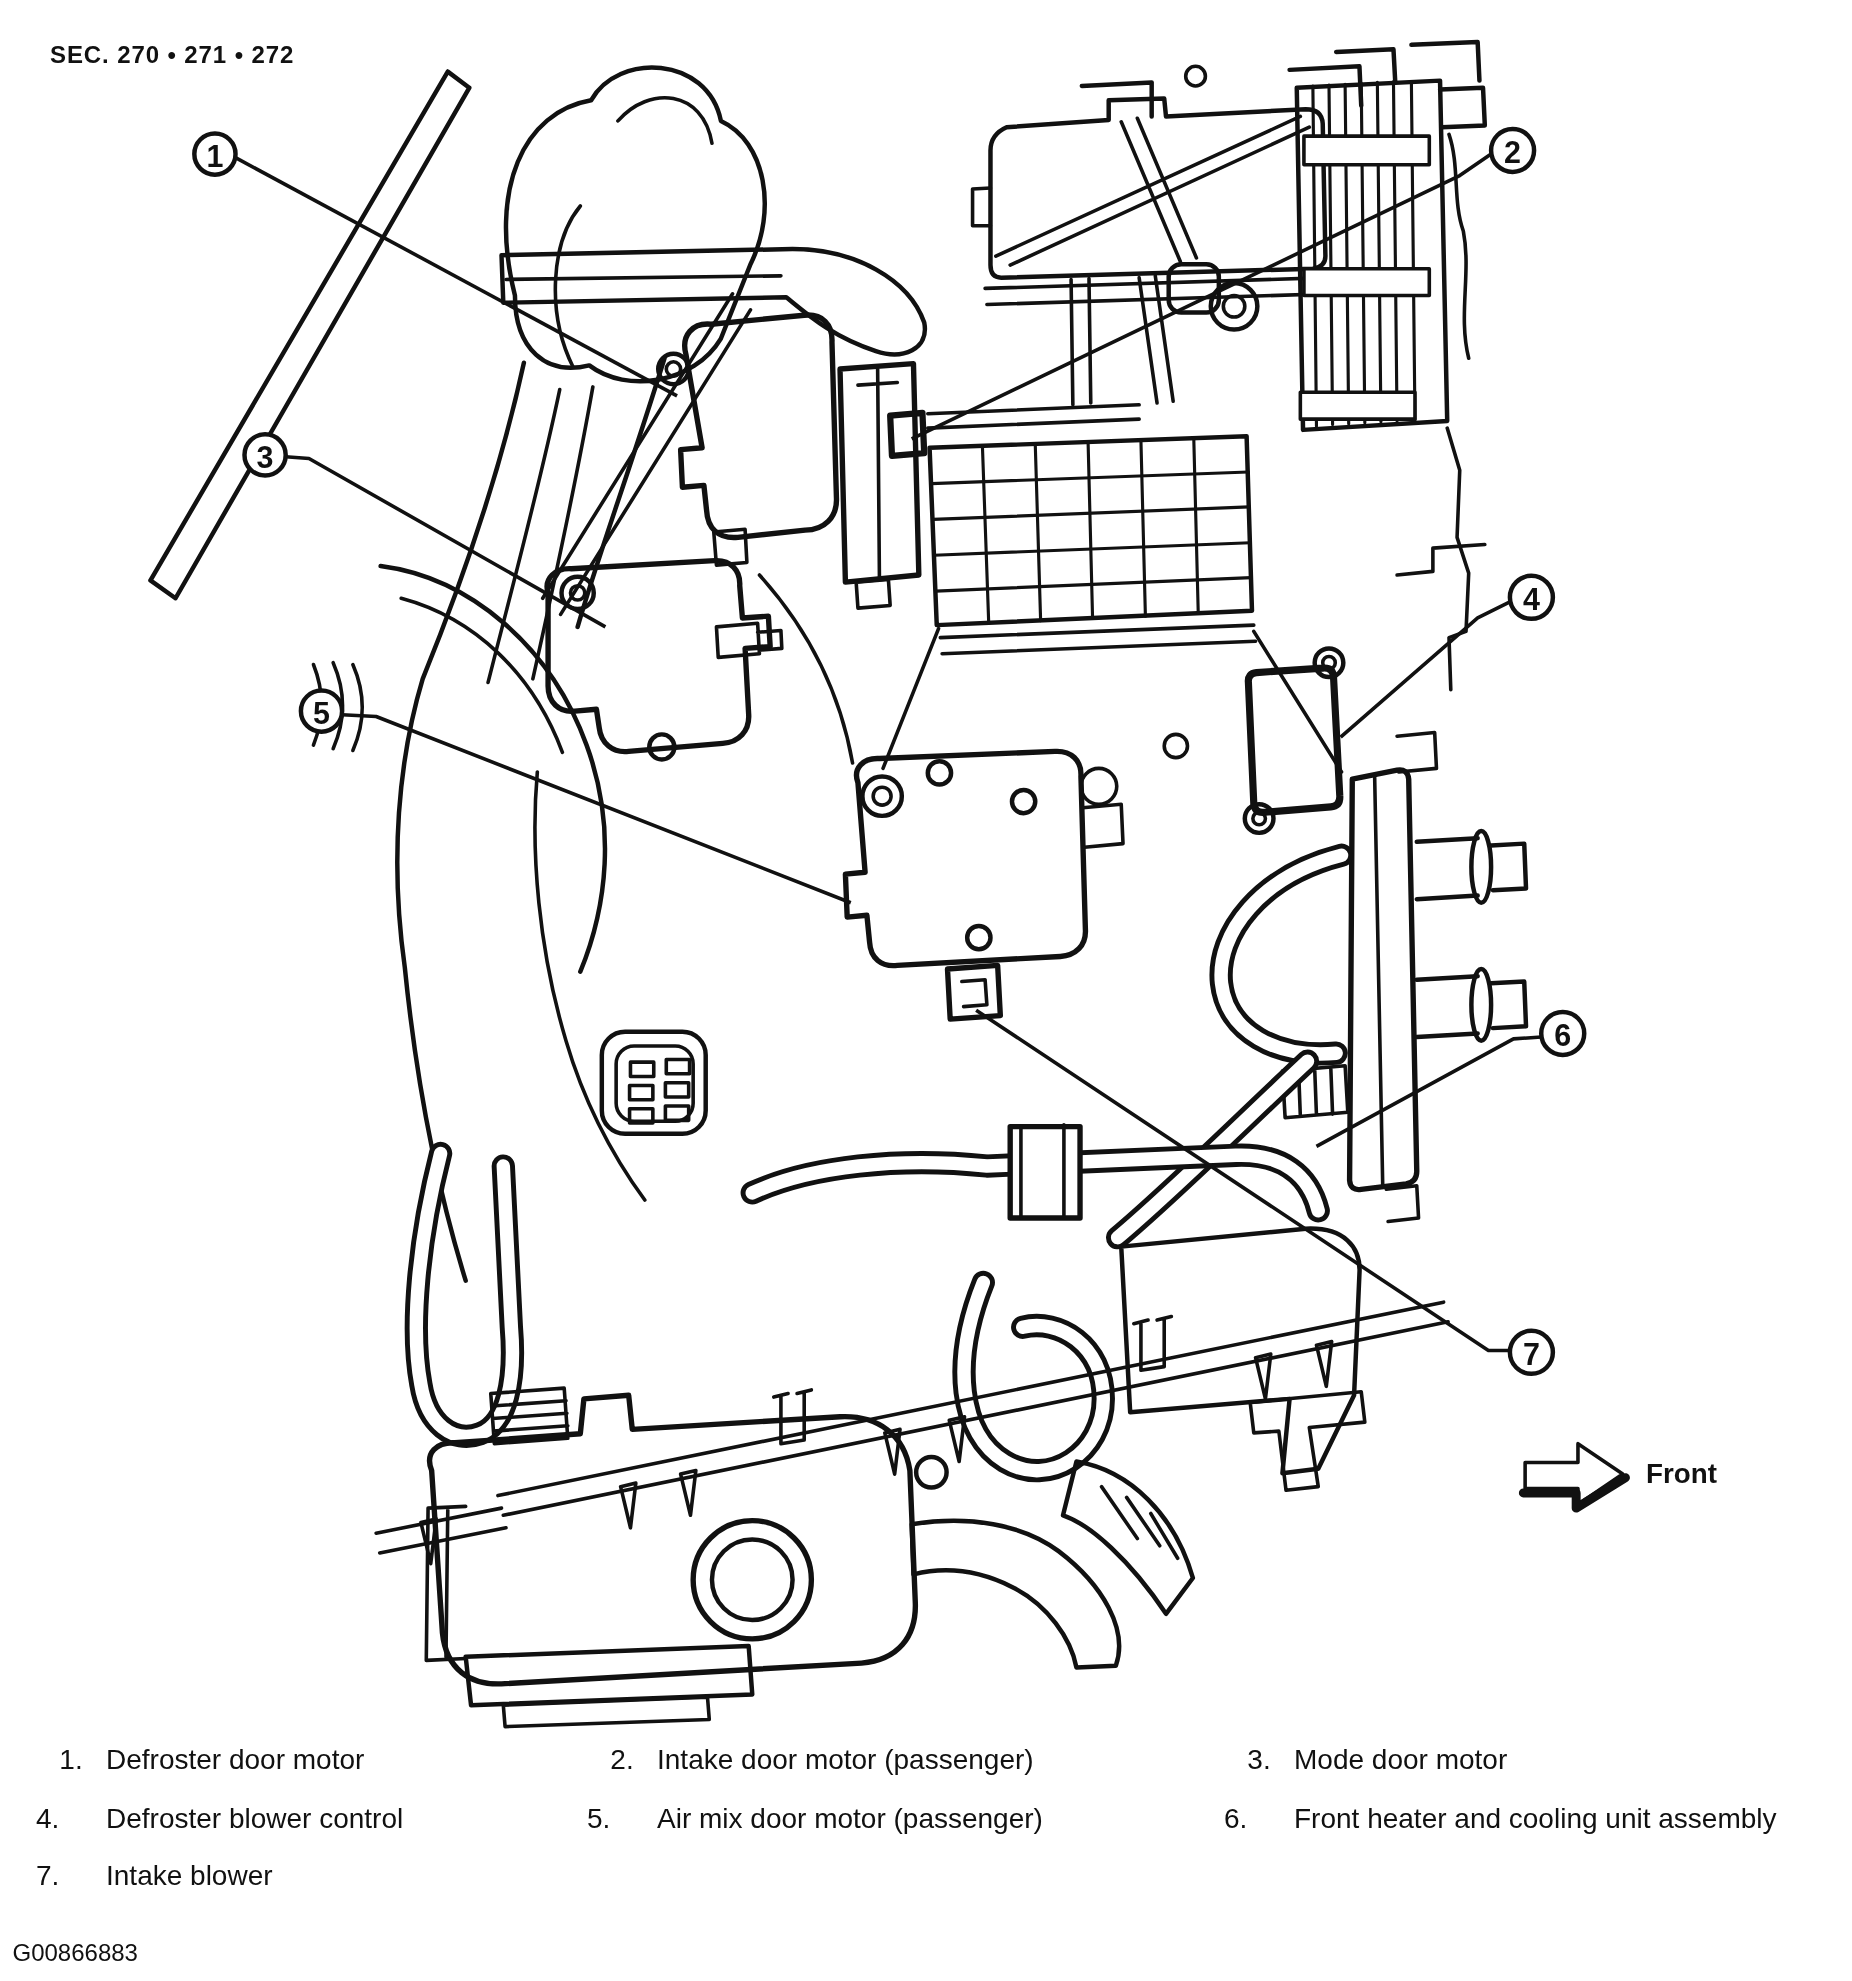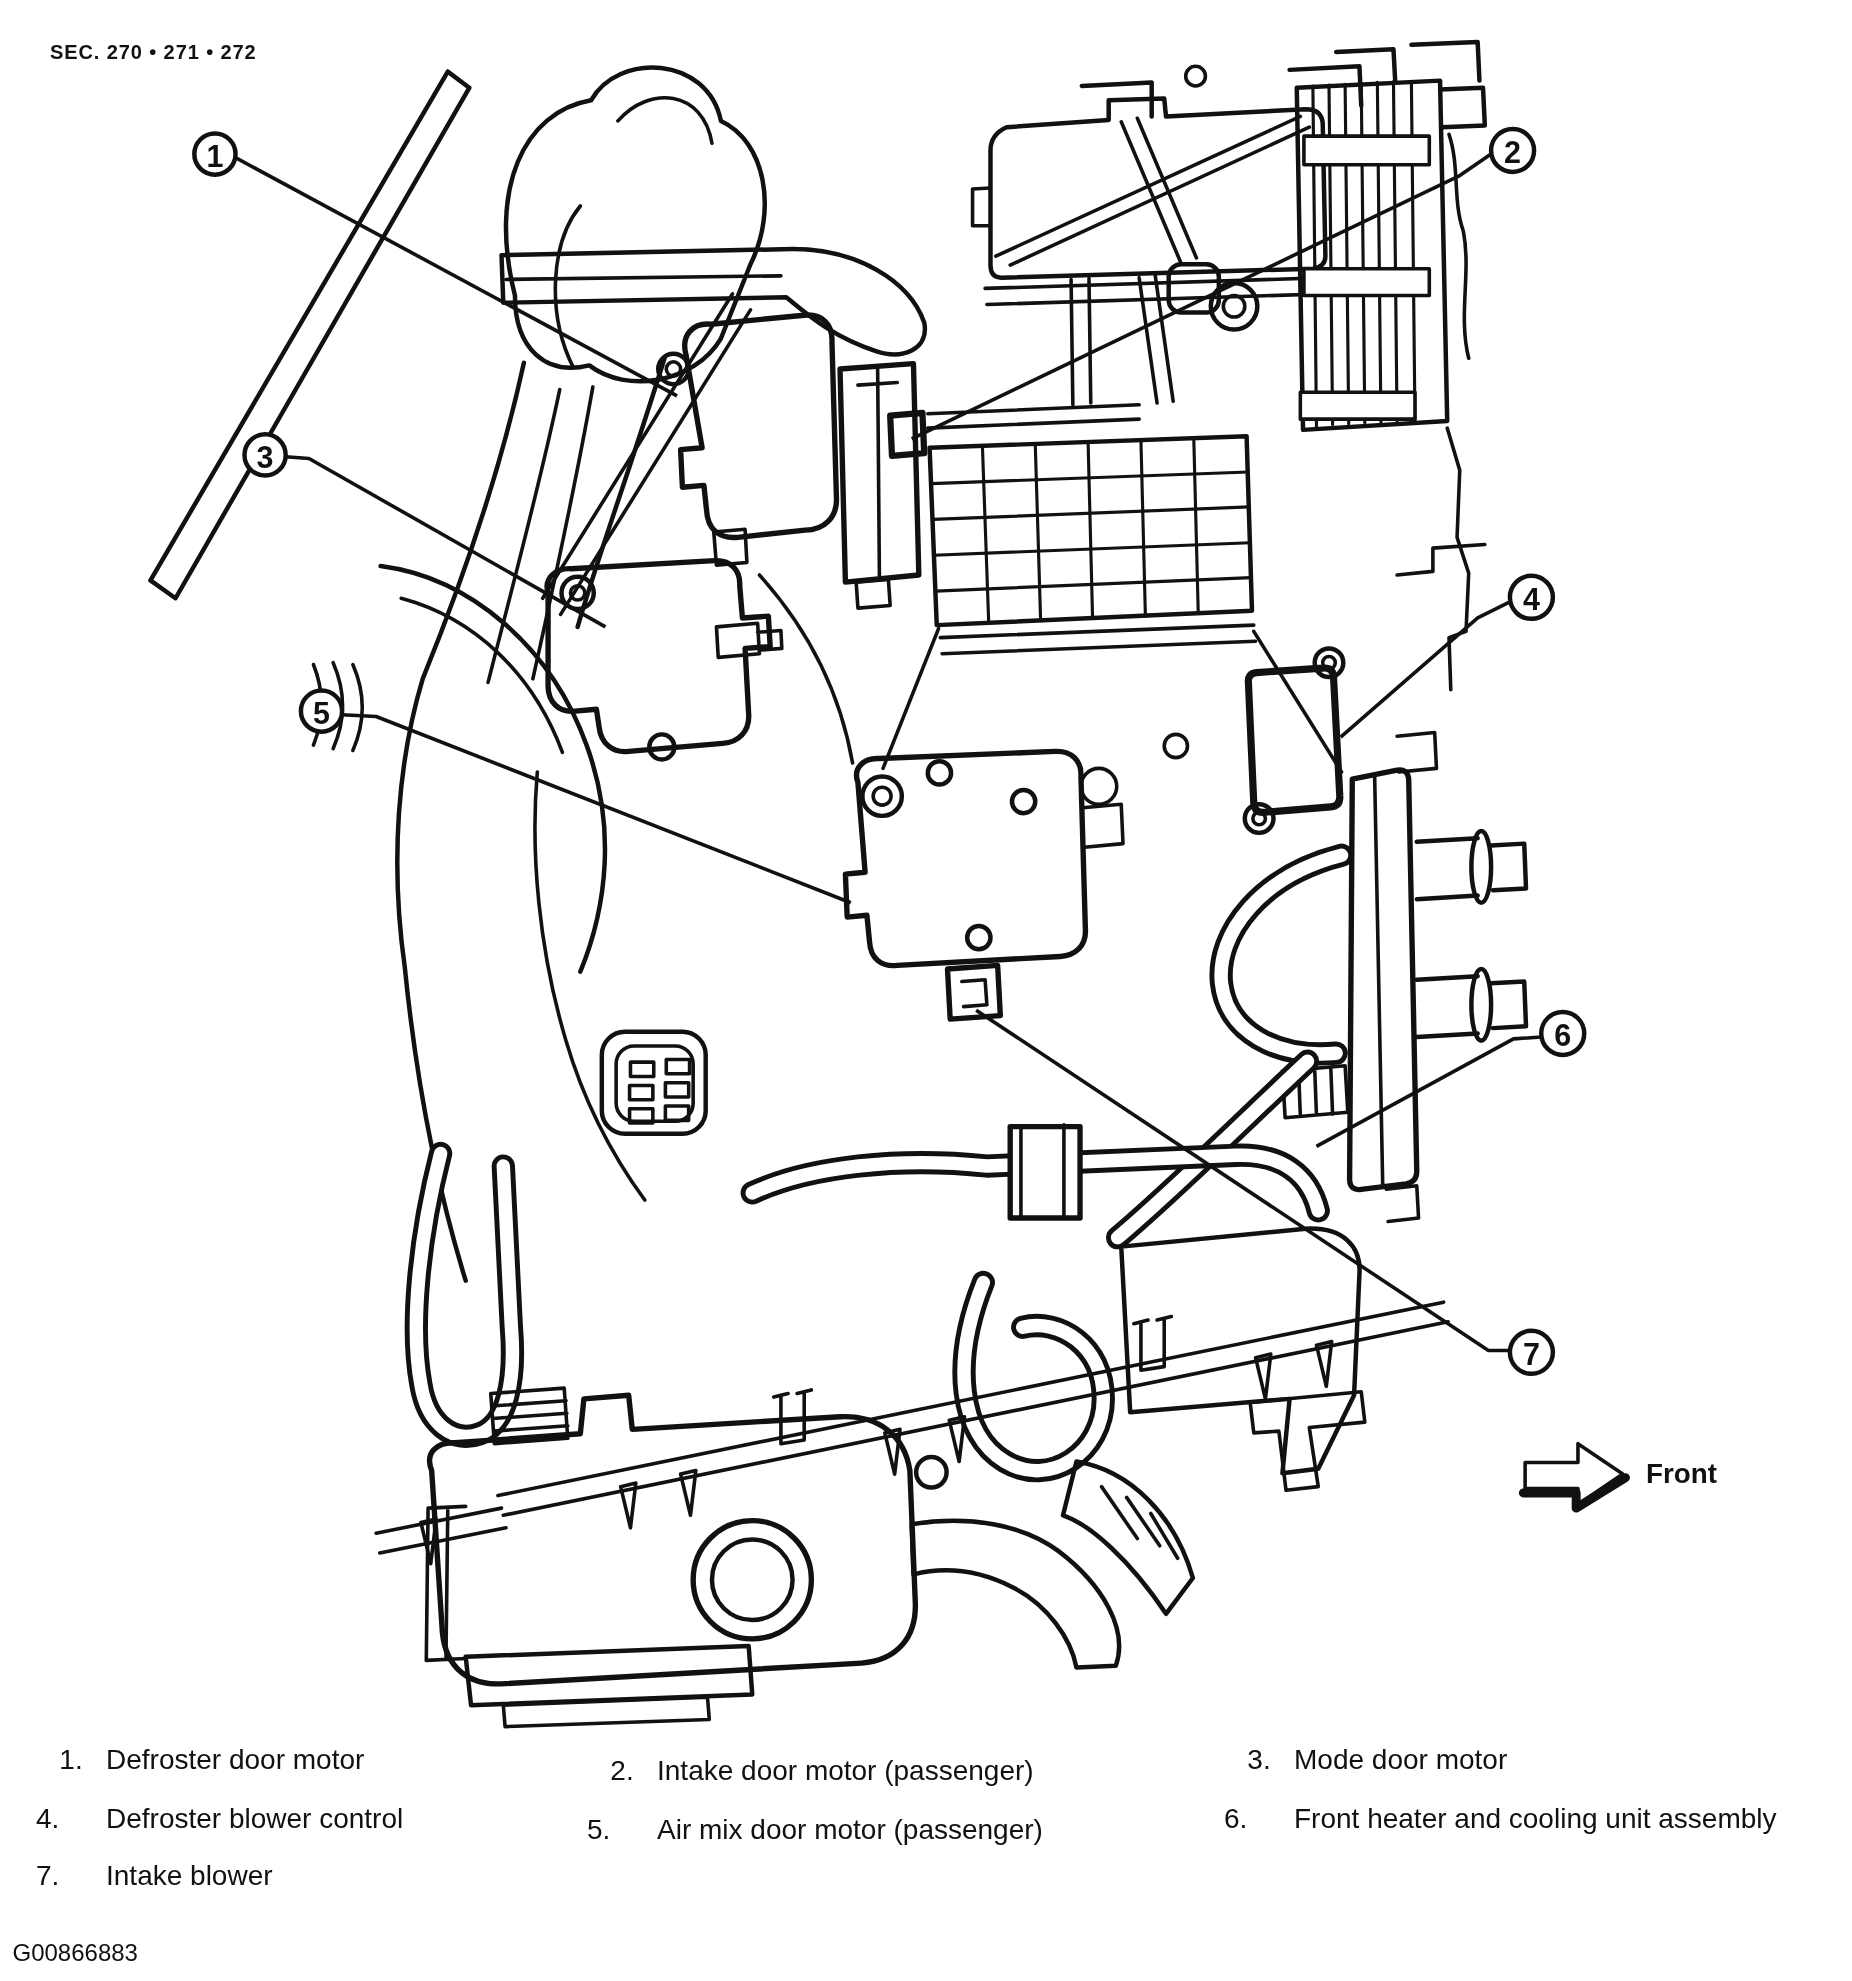--- a/index.html
+++ b/index.html
@@ -1,42 +1,42 @@
 <!DOCTYPE html>
 <html style="font-size:14.3px"><head>
 <meta charset="utf-8">
 <style>
   html,body{margin:0;padding:0;background:#fff;}
   .page{
     position:relative;width:1852px;height:1981px;background:#ffffff;
     font-family:"Liberation Sans", sans-serif;color:#111;overflow:hidden;
   }
   .sec-header{
-    position:absolute;left:50px;top:41px;font-size:20px;font-weight:700;
+    position:absolute;left:50px;top:41px;font-size:24px;font-weight:700;
     letter-spacing:0.9px;white-space:nowrap;
   }
   svg.diagram{position:absolute;left:0;top:0;}
   svg.diagram *{vector-effect:none;}
   .ink{stroke:#111;fill:none;stroke-width:5;stroke-linecap:round;stroke-linejoin:round;}
   .t4{stroke-width:4;}
   .t3{stroke-width:3.5;}
   .b6{stroke-width:6;}
   .b7{stroke-width:7;}
   .b8{stroke-width:8;}
   .wfill{fill:#ffffff;}
   .tube{stroke:#111;fill:none;stroke-width:26;stroke-linecap:round;}
   .tubein{stroke:#ffffff;fill:none;stroke-width:15;stroke-linecap:round;}
   .leader{stroke:#111;fill:none;stroke-width:4;stroke-linejoin:round;}
   .callout-circle{stroke:#111;stroke-width:5;fill:#ffffff;}
   .callout-num{font-family:"Liberation Sans",sans-serif;font-size:34px;font-weight:700;
     fill:#111;stroke:none;text-anchor:middle;dominant-baseline:central;}
   .front-text{font-family:"Liberation Sans",sans-serif;font-size:31px;font-weight:700;fill:#111;stroke:none;}
   .legend-item{position:absolute;font-size:28px;line-height:1.1;white-space:nowrap;}
   .lnum{display:inline-block;width:70px;}
-  .c1{left:36px;} .c2{left:587px;margin-top:11px;} .c3{left:1196px;margin-left:28px;}
+  .c1{left:36px;} .c2{left:587px;} .c3{left:1196px;margin-left:28px;}
   .r1{top:1745px;text-align:center;} .r2{top:1804px;} .r3{top:1861px;}
   .fig-code{position:absolute;left:12.5px;top:1899px;font-size:24px;margin-top:40px;}
 </style>
 </head>
 <body>
 
 <div class="page">
 
   <div class="sec-header">SEC. 270 • 271 • 272</div>
 

